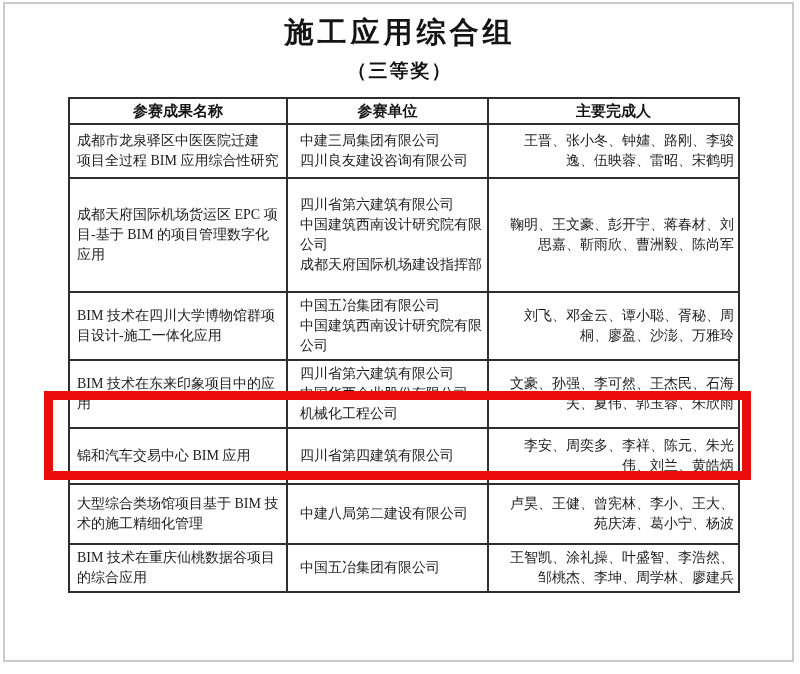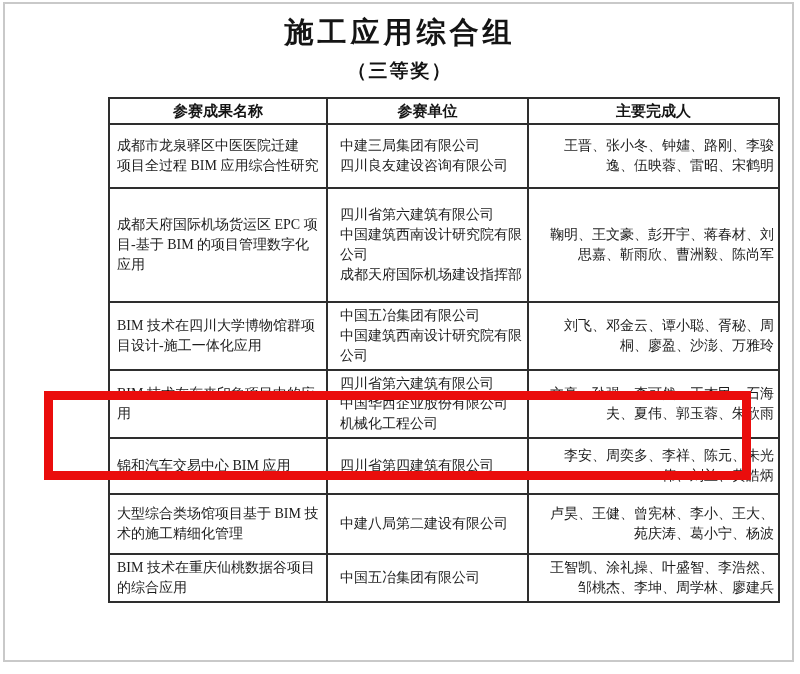--- a/index.html
+++ b/index.html
@@ -19,42 +19,42 @@
   }
   .doc-subtitle {
     position:absolute; top:58px; left:0; width:100%;
     text-align:center; font-size:19px; font-weight:bold;
     font-family:"Liberation Sans","DejaVu Sans",sans-serif;
     letter-spacing:2px; color:#141414;
   }
 
   table.award-table {
     position:absolute; left:68px; top:97px; width:670px;
-    border-collapse:collapse; table-layout:fixed;margin-left:40px;
+    border-collapse:collapse; table-layout:fixed;
   }
   .award-table col.c1 { width:218px; }
   .award-table col.c2 { width:201px; }
   .award-table col.c3 { width:251px; }
 
   .award-table th, .award-table td {
     border:2px solid #2e2e2e;
     font-size:14px; line-height:20px;
     vertical-align:middle;
     color:#1c1c1c;
   }
   .award-table th {
     font-family:"Liberation Sans","DejaVu Sans",sans-serif;
     font-size:15px; font-weight:bold; text-align:center;
     height:26px; color:#141414;
   }
   .award-table td.name  { padding:3px 4px 3px 7px; white-space:pre-line; }
   .award-table td.unit  { padding:3px 2px 3px 12px; white-space:pre-line; }
   .award-table td.people{ padding:3px 4px 3px 9px;text-align:right; }
 
-  tr.r1 { height:64px; }
+  tr.r1 { height:54px; }
   tr.r2 { height:114px; }
   tr.r3 { height:60px;padding-left:6px; }
   tr.r4 { height:62px;font-family:Liberation Serif, serif; }
   tr.r5 { height:56px; }
   tr.r6 { height:60px; }
   tr.r7 { height:44px; }
   tr.r8 { height:71px; }
 
   .highlight-box {
     position:absolute; left:44px; top:391px; width:707px; height:89px;

